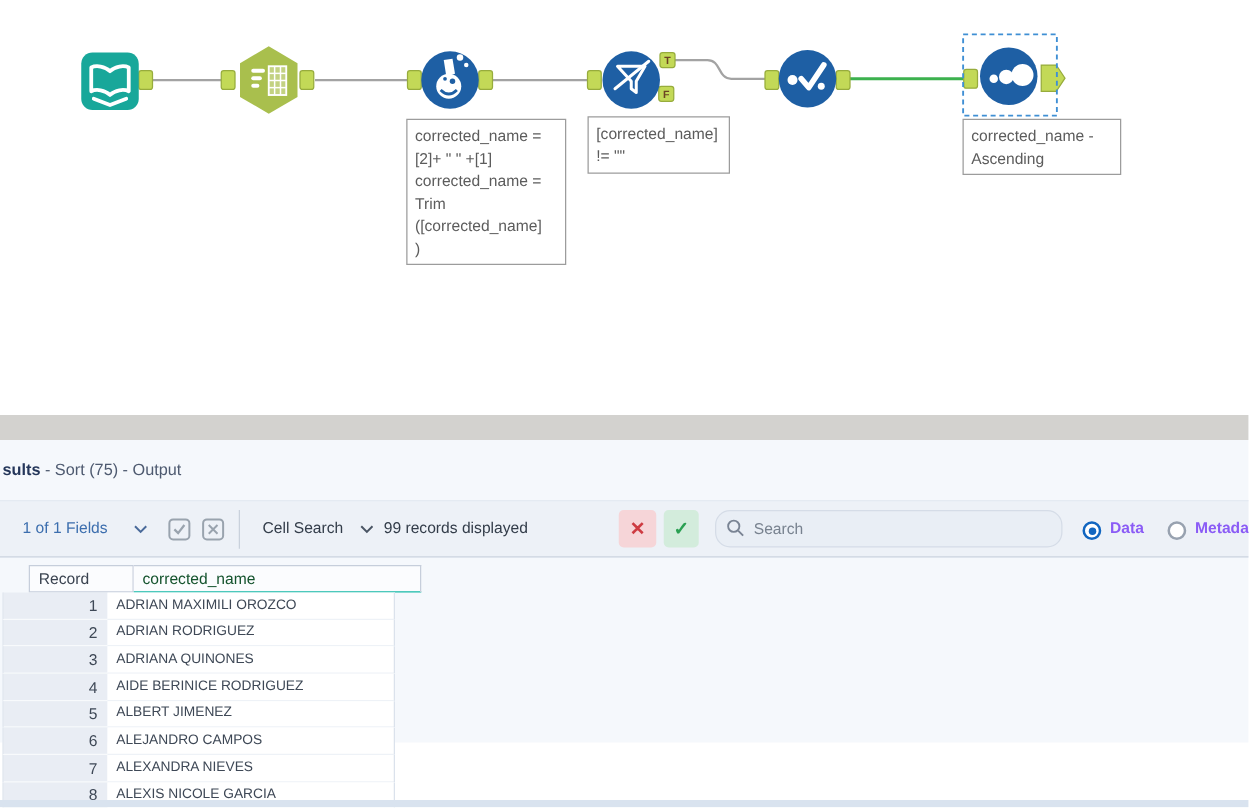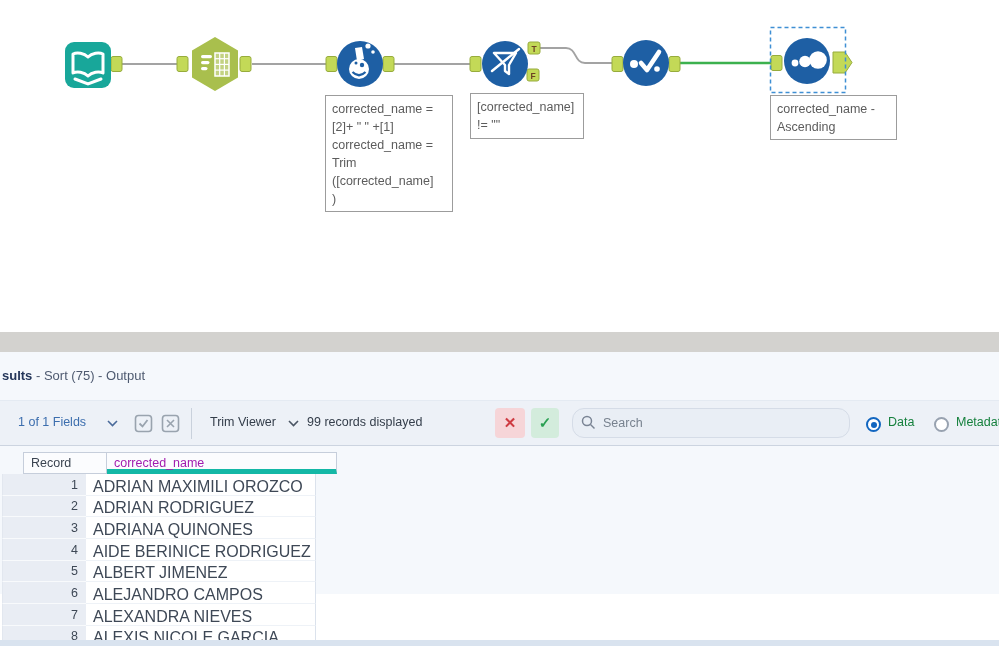--- a/index.html
+++ b/index.html
@@ -52,38 +52,38 @@
     width: 100%; height: 100%; background: #e9eef5; border: 1px solid #d5dce7;
     border-radius: 12px; padding: 0 8px 0 30px; font-size: 12.5px; color: #444;
     font-family: "Liberation Sans", sans-serif; outline: none;
   }
   #search-input::placeholder { color: #78828f; }
   #search-icon { position: absolute; left: 9px; top: 7px; }
   .radio { position: absolute; top: 16px; width: 15px; height: 15px; border-radius: 50%; background: #fff; cursor: pointer; }
   #radio-data { left: 866px; border: 2px solid #1266c0; }
   #radio-data::after { content: ""; position: absolute; inset: 2.5px; border-radius: 50%; background: #1266c0; }
   #radio-metadata { left: 934px; border: 2px solid #98a2b0; }
-  .radio-label { position: absolute; top: 14px; font-size: 12.5px; color: #15803d; cursor: pointer; }
+  .radio-label { position: absolute; top: 14px; font-size: 12.5px; color: #8b5cf6; cursor: pointer; font-weight: bold; }
   #label-data { left: 888px; }
   #label-metadata { left: 956px; }
   
   #grid-header { position: absolute; left: 2px; top: 100px; display: flex; margin-left: 21px; }
   .hcell { height: 22px; background: #fbfcfe; font-size: 12.5px; padding: 3px 7px; border: 1px solid #c6cedb; }
   #hcell-record { width: 84px; color: #3a4350; }
-  #hcell-name { width: 230px; border-left: none; border-bottom: 5px solid #14b8a6; color: #a21caf; }
+  #hcell-name { width: 230px; border-left: none; border-bottom: 1px solid #14b8a6; color: #14532d; }
   #rows { position: absolute; left: 2px; top: 122px; }
   .row { display: flex; height: 21.7px; }
   .cell-rec {
     width: 84px; background: #e9edf4; text-align: right;
     padding: 3.5px 8px 0 0; font-size: 12.5px; color: #3e4856;
     border-bottom: 1px solid #f8fafc; border-left: 1px solid #e2e7ef;
   }
   .cell-name {
     width: 230px; background: #ffffff; padding: 3.5px 0 0 7px;
-    font-size: 16px; color: #3e4856;
+    font-size: 11px; color: #3e4856;
     border-bottom: 1px solid #eef2f7; border-right: 1px solid #dbe2ec;
   }
   #bottom-strip { position: absolute; left: 0; top: 288px; width: 999px; height: 6px; background: #d9e3ef; z-index: 3; }
 </style>
 </head>
 <body>
 
 <div id="root">
 
   <svg id="canvas" width="999" height="330">
@@ -207,21 +207,21 @@
         <rect x="1.5" y="1.5" width="16" height="16" rx="3" stroke="#99a3ae" stroke-width="1.6" fill="none"></rect>
         <path d="M5.5 9.5 L8.5 12.5 L13.5 6" stroke="#99a3ae" stroke-width="1.8" fill="none"></path>
       </svg>
       <svg class="tb-icon" id="icon-deselect" width="19" height="19">
         <rect x="1.5" y="1.5" width="16" height="16" rx="3" stroke="#99a3ae" stroke-width="1.6" fill="none"></rect>
         <path d="M6 6 L13 13 M13 6 L6 13" stroke="#99a3ae" stroke-width="1.6" fill="none"></path>
       </svg>
 
       <div id="tb-divider"></div>
 
-      <span class="tb-text" id="cell-viewer-label">Trim Viewer</span>
+      <span class="tb-text" id="cell-viewer-label">Cell Search</span>
       <svg class="chev" id="chev-cell" width="11" height="7">
         <path d="M1 1 L5.5 5.5 L10 1" stroke="#4a5564" stroke-width="1.6" fill="none"></path>
       </svg>
 
       <span class="tb-text" id="records-label">99 records displayed</span>
 
       <div class="sq-btn" id="btn-cancel">✕</div>
       <div class="sq-btn" id="btn-apply">✓</div>
 
       <div id="search-wrap">

